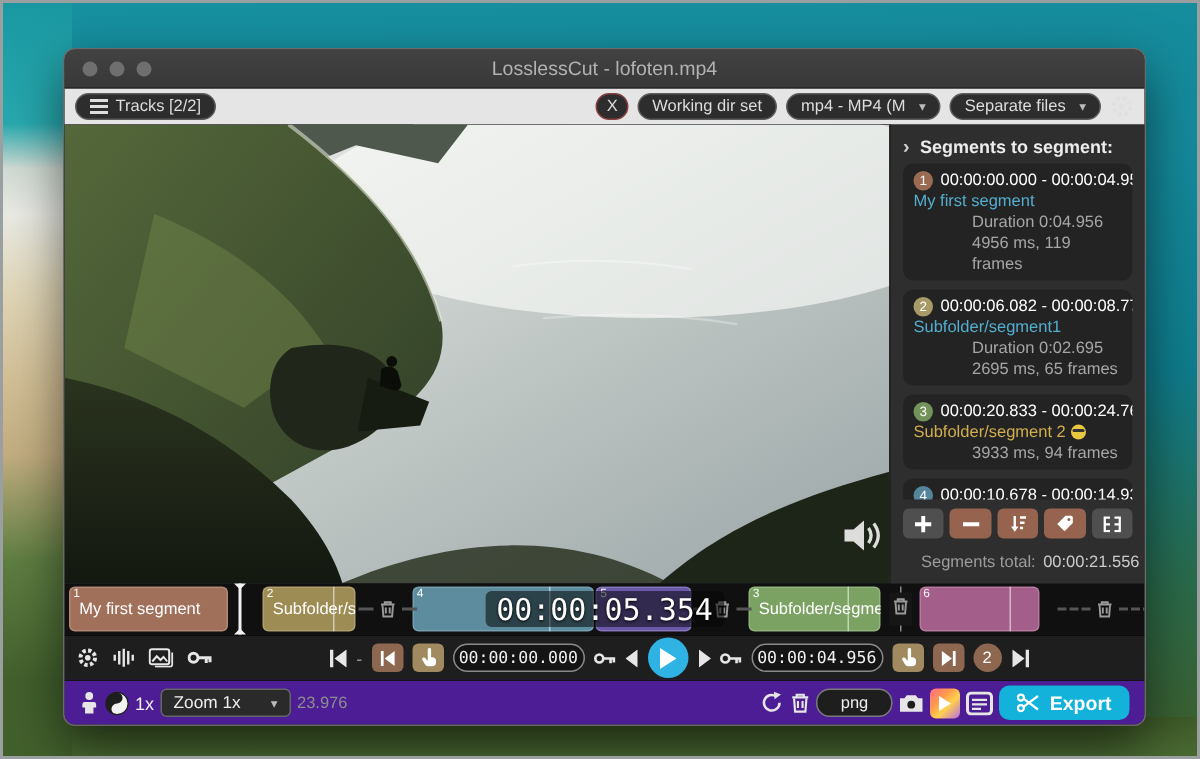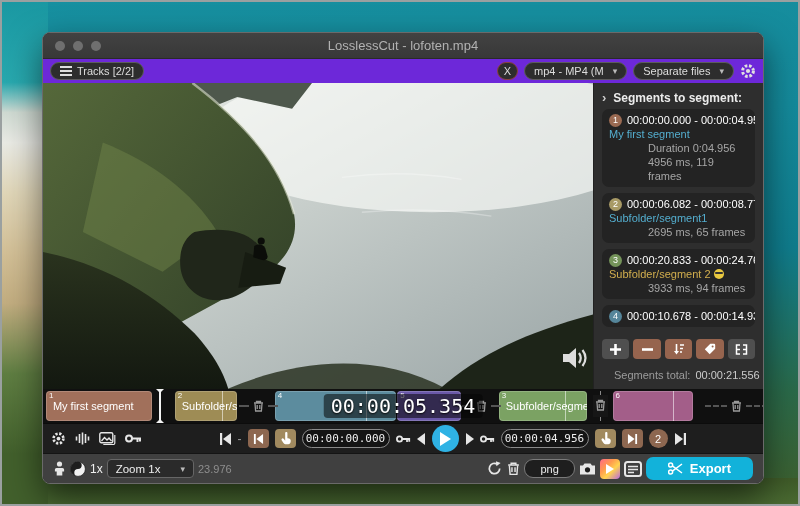--- a/index.html
+++ b/index.html
@@ -23,21 +23,21 @@
   }
 
   
   .titlebar { height:26px; flex:0 0 26px; background:linear-gradient(#424242,#383838);
     display:flex; align-items:center; position:relative; border-bottom:1px solid #2a2a2a; }
   .dots { display:flex; gap:8px; margin-left:12px; }
   .dot { width:10px; height:10px; border-radius:50%; background:#6f6f6f; }
   .win-title { position:absolute; left:0; right:0; text-align:center; color:#b2b2b2; font-size:13px; }
 
   
-  .toolbar { height:24px; flex:0 0 24px; background:#6d28d9; display:flex; align-items:center;
+  .toolbar { height:24px; flex:0 0 24px; background:#e5e5e5; display:flex; align-items:center;
     gap:6px; padding:0 7px; }
   .tbtn { height:18px; display:inline-flex; align-items:center; gap:5px; padding:0 9px;
     background:#2d2d2d; border:1px solid #5c5c5c; border-radius:9px; color:#ddd; font-size:11px;
     white-space:nowrap; cursor:default; }
   .tbtn svg { flex:0 0 auto; }
   .spacer { flex:1; }
   .xbtn { border-color:#8a4040; padding:0 6px; }
   .caret { color:#bbb; font-size:9px; margin-left:4px; }
   .gear { color:#e0e0e0; display:flex; align-items:center; }
 
@@ -112,33 +112,33 @@
     display:inline-flex; align-items:center; justify-content:center; cursor:default; }
   .sq.brown { background:#8d6750; }
   .sq.tan { background:#a18a5f; }
   .sq.round { border-radius:50%; width:19px; font-size:11px; }
   .time-input { width:88px; height:19px; background:#141414; border:1px solid #8a8a8a; border-radius:10px;
     color:#f0f0f0; font-family:"DejaVu Sans Mono", monospace; font-size:11px; text-align:center; }
   .play-btn { width:27px; height:27px; border-radius:50%; background:#2fb2e4; border:none;
     display:inline-flex; align-items:center; justify-content:center; color:#fff; cursor:default; }
 
   
-  .bottombar { height:30px; flex:0 0 30px; background:#404040; display:flex; align-items:center;
+  .bottombar { height:30px; flex:0 0 30px; background:#4c1d95; display:flex; align-items:center;
     gap:4px; padding:0 10px; border-top:1px solid #141414; color:#e6e6e6; }
   .rate { font-size:12px; color:#f0f0f0; }
   .select { height:19px; display:inline-flex; align-items:center; gap:16px; padding:0 8px;
     background:#2a2a2a; border:1px solid #666; border-radius:4px; font-size:11.5px; color:#eee; }
   .fps { font-size:11px; color:#8e8e8e; }
   .png-btn { height:19px; padding:0 15px; background:#1e1e1e; border:1px solid #7a7a7a; border-radius:9px;
     color:#eee; font-size:11px; display:inline-flex; align-items:center; }
   .media-btn { width:20px; height:20px; border-radius:4px; border:none;
     background:linear-gradient(135deg,#ff6a88 0%,#ff9a4e 35%,#ffd24e 60%,#b86adf 100%);
     display:inline-flex; align-items:center; justify-content:center; color:#fff; cursor:default; }
   .clip-btn { color:#3ec6c6; display:flex; align-items:center; }
-  .export-btn { height:23px; padding:0 22px; background:#12b2da; border:none; border-radius:7px;
+  .export-btn { height:23px; padding:0 12px; background:#12b2da; border:none; border-radius:7px;
     color:#fff; font-size:13px; font-weight:bold; display:inline-flex; align-items:center; gap:7px; cursor:default; }
   .icon-btn { background:none; border:none; color:#e6e6e6; display:inline-flex; align-items:center; cursor:default; padding:0; }
 </style>
 </head>
 <body>
 
 <div class="desktop">
   <div class="window">
 
     <div class="titlebar">
@@ -157,20 +157,23 @@
               <rect y="0" width="12" height="2"></rect>
               <rect y="4" width="12" height="2"></rect>
               <rect y="8" width="12" height="2"></rect>
             </g>
           </svg>
         <span>Tracks [2/2]</span>
       </button>
       <span class="spacer"></span>
       <button class="tbtn xbtn">
         <span>X</span>
+      </button>
+      <button class="tbtn">
+        <span>Working dir set</span>
       </button>
       <button class="tbtn">
         <span>mp4 - MP4 (M</span>
         <span class="caret">▾</span>
       </button>
       <button class="tbtn">
         <span>Separate files</span>
         <span class="caret">▾</span>
       </button>
       <span class="gear">
@@ -242,20 +245,21 @@
           </div>
 
           <div class="card">
             <div class="row1">
               <span class="badge" style="background: rgb(168, 154, 102);">2</span>
               <span>00:00:06.082 - 00:00:08.778</span>
             </div>
             <div class="seg-name" style="color: rgb(84, 174, 207);">
                 <span>Subfolder/segment1</span>
               </div>
+            <div class="muted">Duration 0:02.695</div>
             <div class="muted">2695 ms, 65 frames</div>
           </div>
 
           <div class="card">
             <div class="row1">
               <span class="badge" style="background: rgb(116, 147, 90);">3</span>
               <span>00:00:20.833 - 00:00:24.767</span>
             </div>
             <div class="seg-name" style="color: rgb(210, 174, 78);">
                 <span>Subfolder/segment 2</span>

